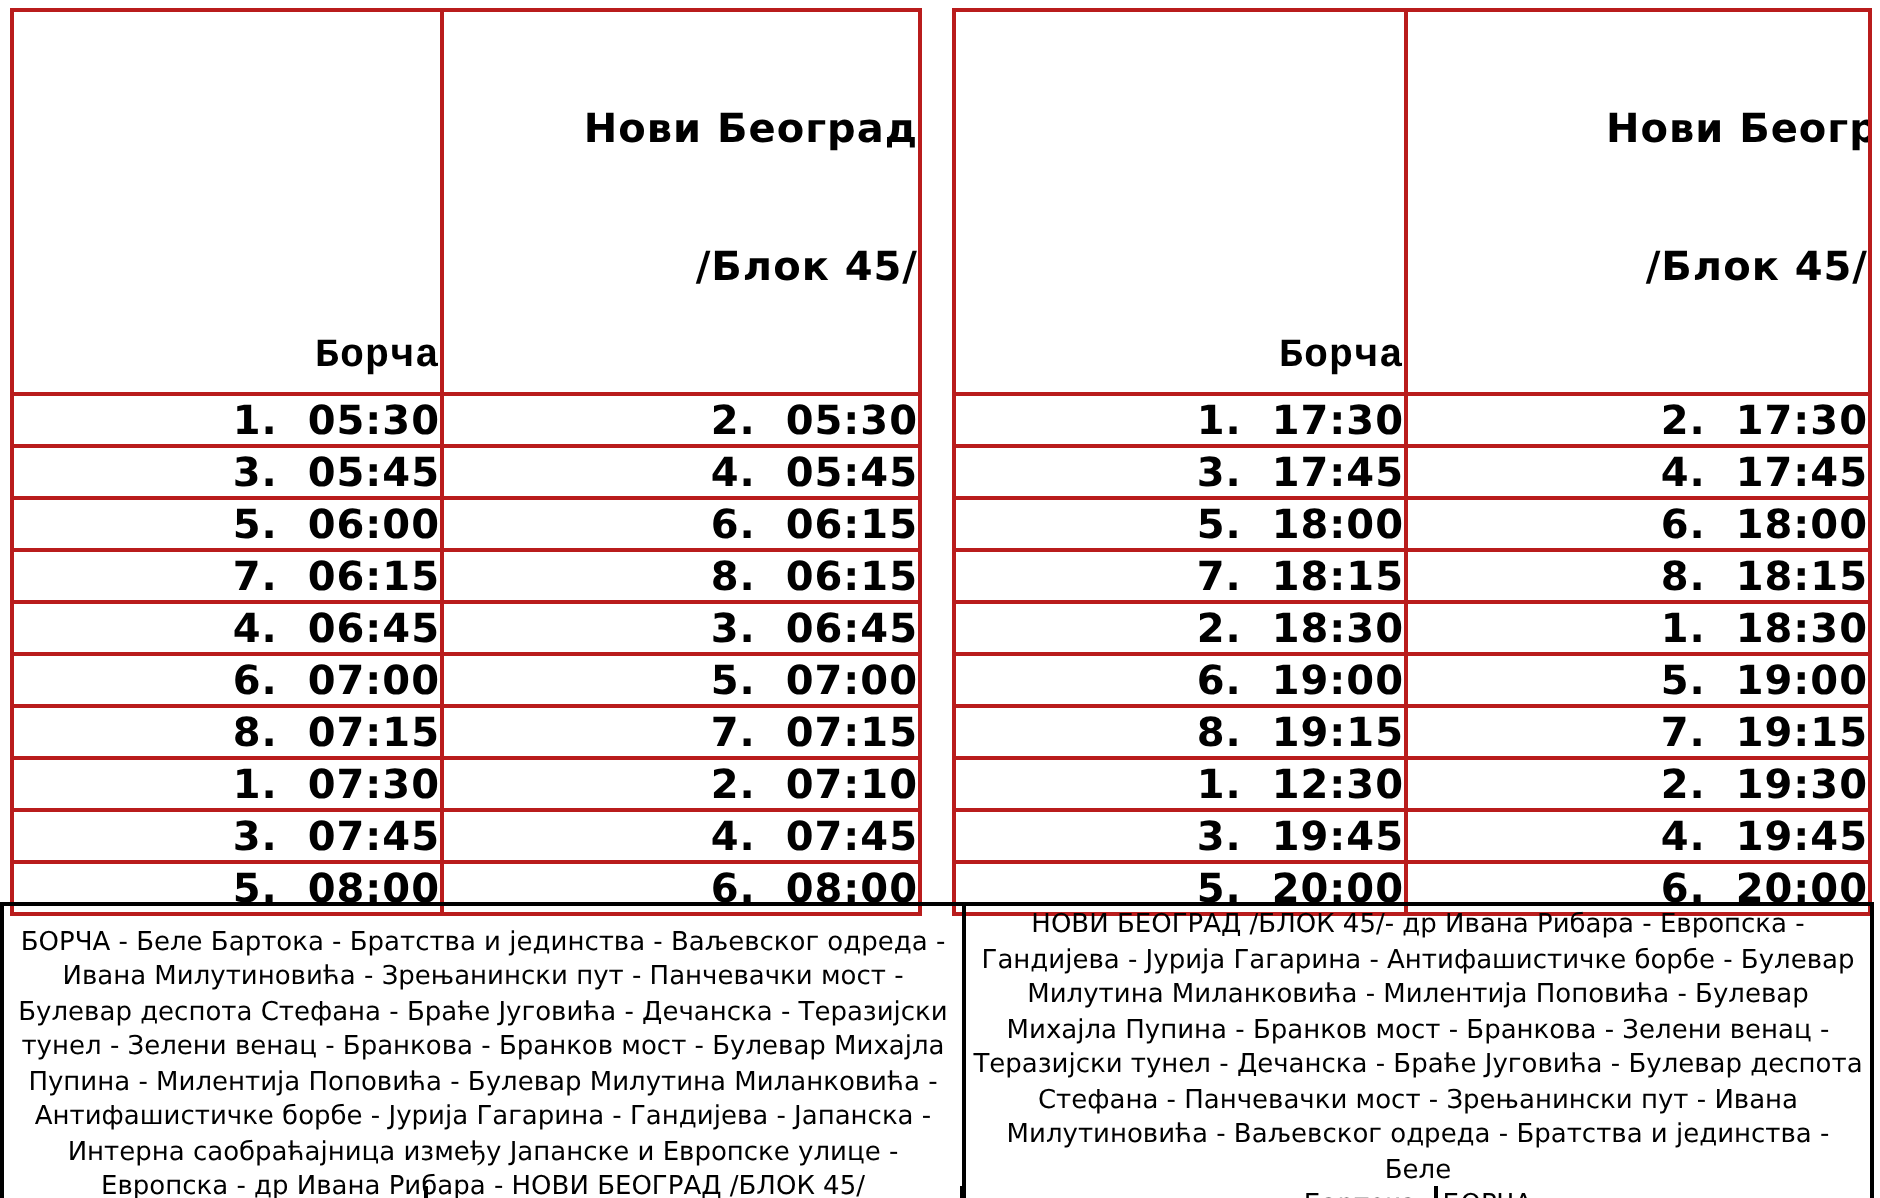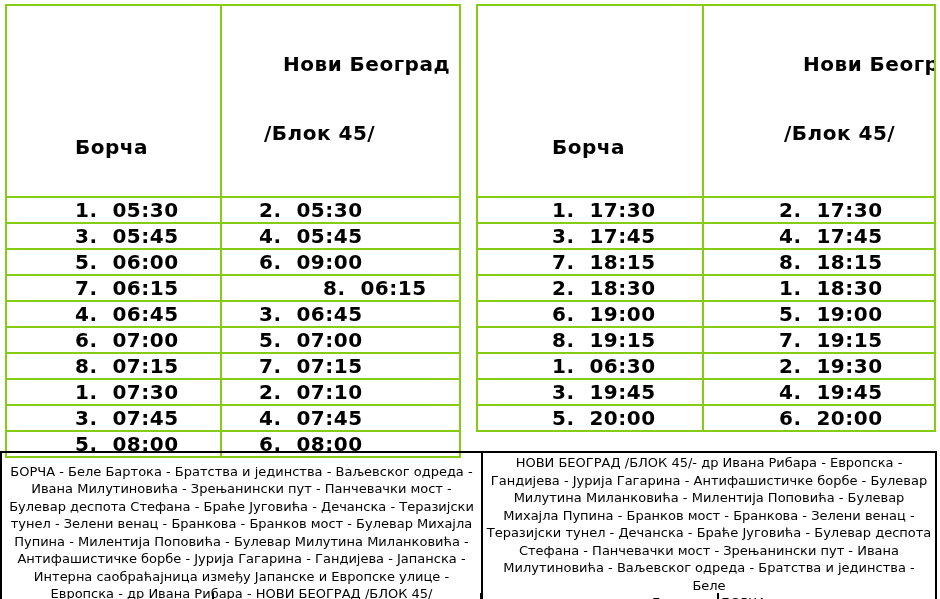--- a/index.html
+++ b/index.html
@@ -11,32 +11,33 @@
     font-family:"DejaVu Sans", sans-serif;
     color:#000;
   }
   
   table.tt {
     position:absolute;
     border-collapse:collapse;
     table-layout:fixed;
   }
   table.tt td {
-    border:2px solid #84cc16;
+    border:2px solid #b91c1c;
     padding:0;
     font-family:"DejaVu Sans", sans-serif;
     font-weight:bold;
     font-size:20px;
     letter-spacing:0.5px;
     white-space:pre;
     overflow:hidden;
     vertical-align:middle;
+    text-align:right;
   }
   table.tt tr.hdr td { height:72px; vertical-align:bottom; }
-  table.tt tr.hdr td.c1 { padding-left:31px; padding-bottom:37px; }
+  table.tt tr.hdr td.c1 { padding-left:31px; padding-bottom:6px;font-family:Liberation Mono, monospace; }
   table.tt tr.hdr td.c2 .hline1 { padding-left:24px; line-height:21px; }
   table.tt tr.hdr td.c2 .hline2 { padding-left:5px;  line-height:21px; padding-bottom:4px; }
   table.tt tr.row td { height:22px; }
 
   #t1 { left:5px;   top:4px; width:456px; }
   #t1 col.colA { width:215px; }
   #t1 td.c1 { padding-left:68px; }
   #t1 td.c2 { padding-left:37px; }
   #t1 td.c2.shift { padding-left:101px; }
 
@@ -94,21 +95,21 @@
   <tr class="row">
     <td class="c1">1.  05:30</td>
     <td class="c2">2.  05:30</td>
   </tr>
   <tr class="row">
     <td class="c1">3.  05:45</td>
     <td class="c2">4.  05:45</td>
   </tr>
   <tr class="row">
     <td class="c1">5.  06:00</td>
-    <td class="c2">6.  09:00</td>
+    <td class="c2">6.  06:15</td>
   </tr>
   <tr class="row">
     <td class="c1">7.  06:15</td>
     <td class="c2 shift">8.  06:15</td>
   </tr>
   <tr class="row">
     <td class="c1">4.  06:45</td>
     <td class="c2">3.  06:45</td>
   </tr>
   <tr class="row">
@@ -149,37 +150,41 @@
   </tr>
   <tr class="row">
     <td class="c1">1.  17:30</td>
     <td class="c2">2.  17:30</td>
   </tr>
   <tr class="row">
     <td class="c1">3.  17:45</td>
     <td class="c2">4.  17:45</td>
   </tr>
   <tr class="row">
+    <td class="c1">5.  18:00</td>
+    <td class="c2">6.  18:00</td>
+  </tr>
+  <tr class="row">
     <td class="c1">7.  18:15</td>
     <td class="c2">8.  18:15</td>
   </tr>
   <tr class="row">
     <td class="c1">2.  18:30</td>
     <td class="c2">1.  18:30</td>
   </tr>
   <tr class="row">
     <td class="c1">6.  19:00</td>
     <td class="c2">5.  19:00</td>
   </tr>
   <tr class="row">
     <td class="c1">8.  19:15</td>
     <td class="c2">7.  19:15</td>
   </tr>
   <tr class="row">
-    <td class="c1">1.  06:30</td>
+    <td class="c1">1.  12:30</td>
     <td class="c2">2.  19:30</td>
   </tr>
   <tr class="row">
     <td class="c1">3.  19:45</td>
     <td class="c2">4.  19:45</td>
   </tr>
   <tr class="row">
     <td class="c1">5.  20:00</td>
     <td class="c2">6.  20:00</td>
   </tr>

